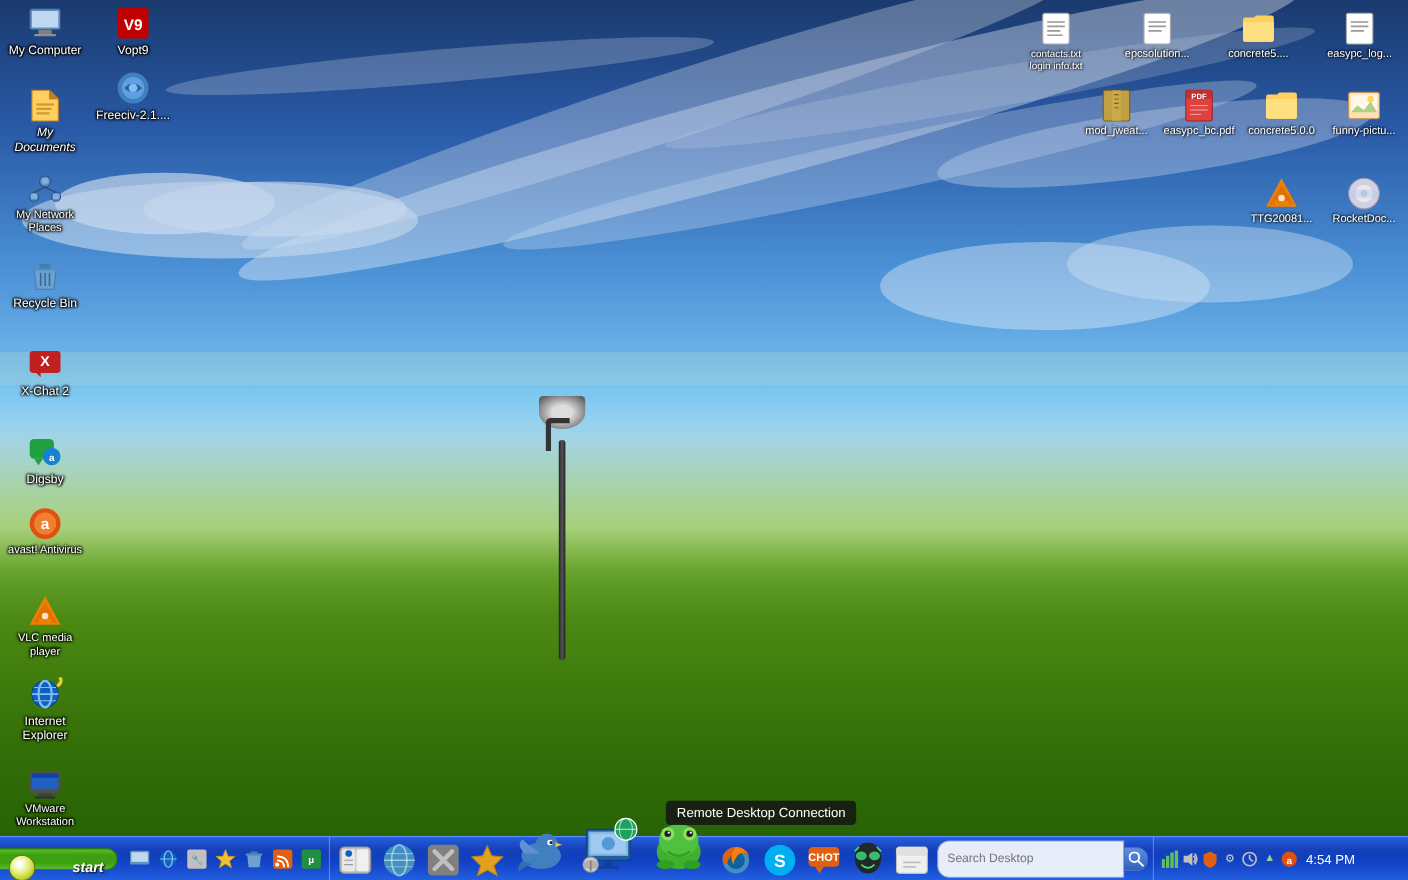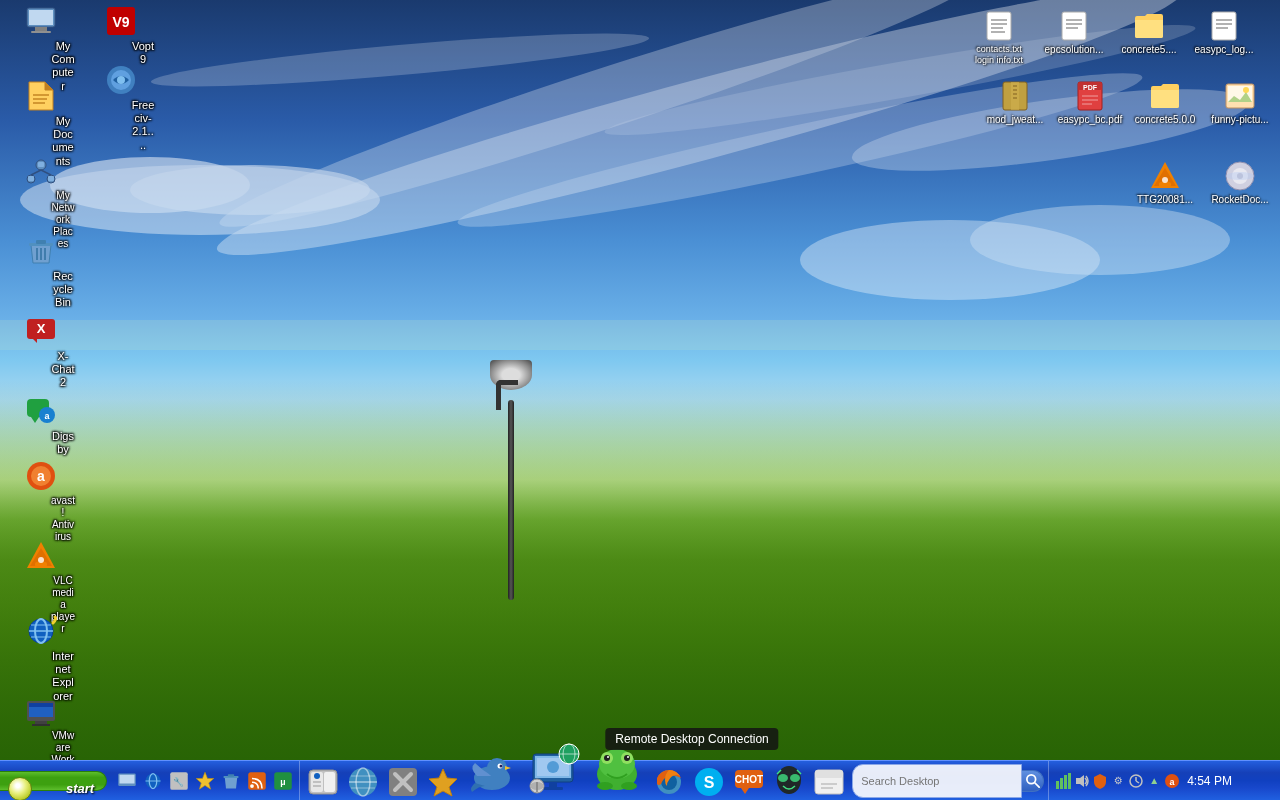--- a/index.html
+++ b/index.html
@@ -119,21 +119,20 @@
 
     .icon-label {
       font-size: 11px;
       color: white;
       text-align: center;
       text-shadow: 1px 1px 2px #000, -1px -1px 2px #000, 1px -1px 2px #000, -1px 1px 2px #000;
       line-height: 1.2;
       padding: 1px 2px;
       word-break: break-word;
       max-width: 72px;
-      margin-left: 44px;
     }
 
     
     #taskbar {
       position: absolute;
       bottom: 0;
       left: 0;
       width: 1280px;
       height: 40px;
       background: linear-gradient(to bottom, #245fde 0%, #1540b8 30%, #1040c0 50%, #1848cc 70%, #2060e0 100%);
@@ -397,21 +396,21 @@
     <div class="icon" style="top:5px;left:85px;">
       <div class="icon-img">
         <svg width="32" height="32" viewBox="0 0 32 32">
           <rect x="2" y="2" width="28" height="28" rx="3" fill="#c00000"></rect>
           <text x="16" y="22" text-anchor="middle" fill="white" font-size="14" font-weight="bold">V9</text>
         </svg>
       </div>
       <span class="icon-label">Vopt9</span>
     </div>
 
-    <div class="icon" style="top:80px;left:5px;">
+    <div class="icon" style="top:80px;left:5px;font-style:italic;">
       <div class="icon-img">
         <svg width="32" height="32" viewBox="0 0 32 32">
           <path d="M4,2 h16 l8,8 v20 H4 z" fill="#ffd060" stroke="#c08020" stroke-width="1"></path>
           <path d="M20,2 v8 h8" fill="#c08020" stroke="#c08020" stroke-width="1"></path>
           <rect x="8" y="14" width="16" height="2" fill="#c08020" opacity="0.7"></rect>
           <rect x="8" y="18" width="14" height="2" fill="#c08020" opacity="0.7"></rect>
           <rect x="8" y="22" width="12" height="2" fill="#c08020" opacity="0.7"></rect>
         </svg>
       </div>
       <span class="icon-label">My Documents</span>
@@ -527,21 +526,21 @@
           <rect x="4" y="8" width="24" height="4" fill="#1040a0"></rect>
           <rect x="10" y="26" width="12" height="3" fill="#404040"></rect>
           <rect x="7" y="29" width="18" height="2" fill="#303030"></rect>
         </svg>
       </div>
       <span class="icon-label" style="font-size:10px;">VMware Workstation</span>
     </div>
 
   </div>
 
-  <div style="position:absolute;top:5px;right:16px;display:flex;flex-direction:row;gap:5px;padding:5px;">
+  <div style="position:absolute;top:5px;right:4px;display:flex;flex-direction:row;gap:22px;padding:5px;">
 
     <div class="tr-icon">
       <div class="tr-icon-img">
         <svg width="32" height="32" viewBox="0 0 32 32">
           <rect x="4" y="2" width="24" height="28" rx="2" fill="white" stroke="#aaa" stroke-width="1"></rect>
           <line x1="8" y1="10" x2="24" y2="10" stroke="#999" stroke-width="1.5"></line>
           <line x1="8" y1="14" x2="24" y2="14" stroke="#999" stroke-width="1.5"></line>
           <line x1="8" y1="18" x2="20" y2="18" stroke="#999" stroke-width="1.5"></line>
           <line x1="8" y1="22" x2="22" y2="22" stroke="#999" stroke-width="1.5"></line>
         </svg>

